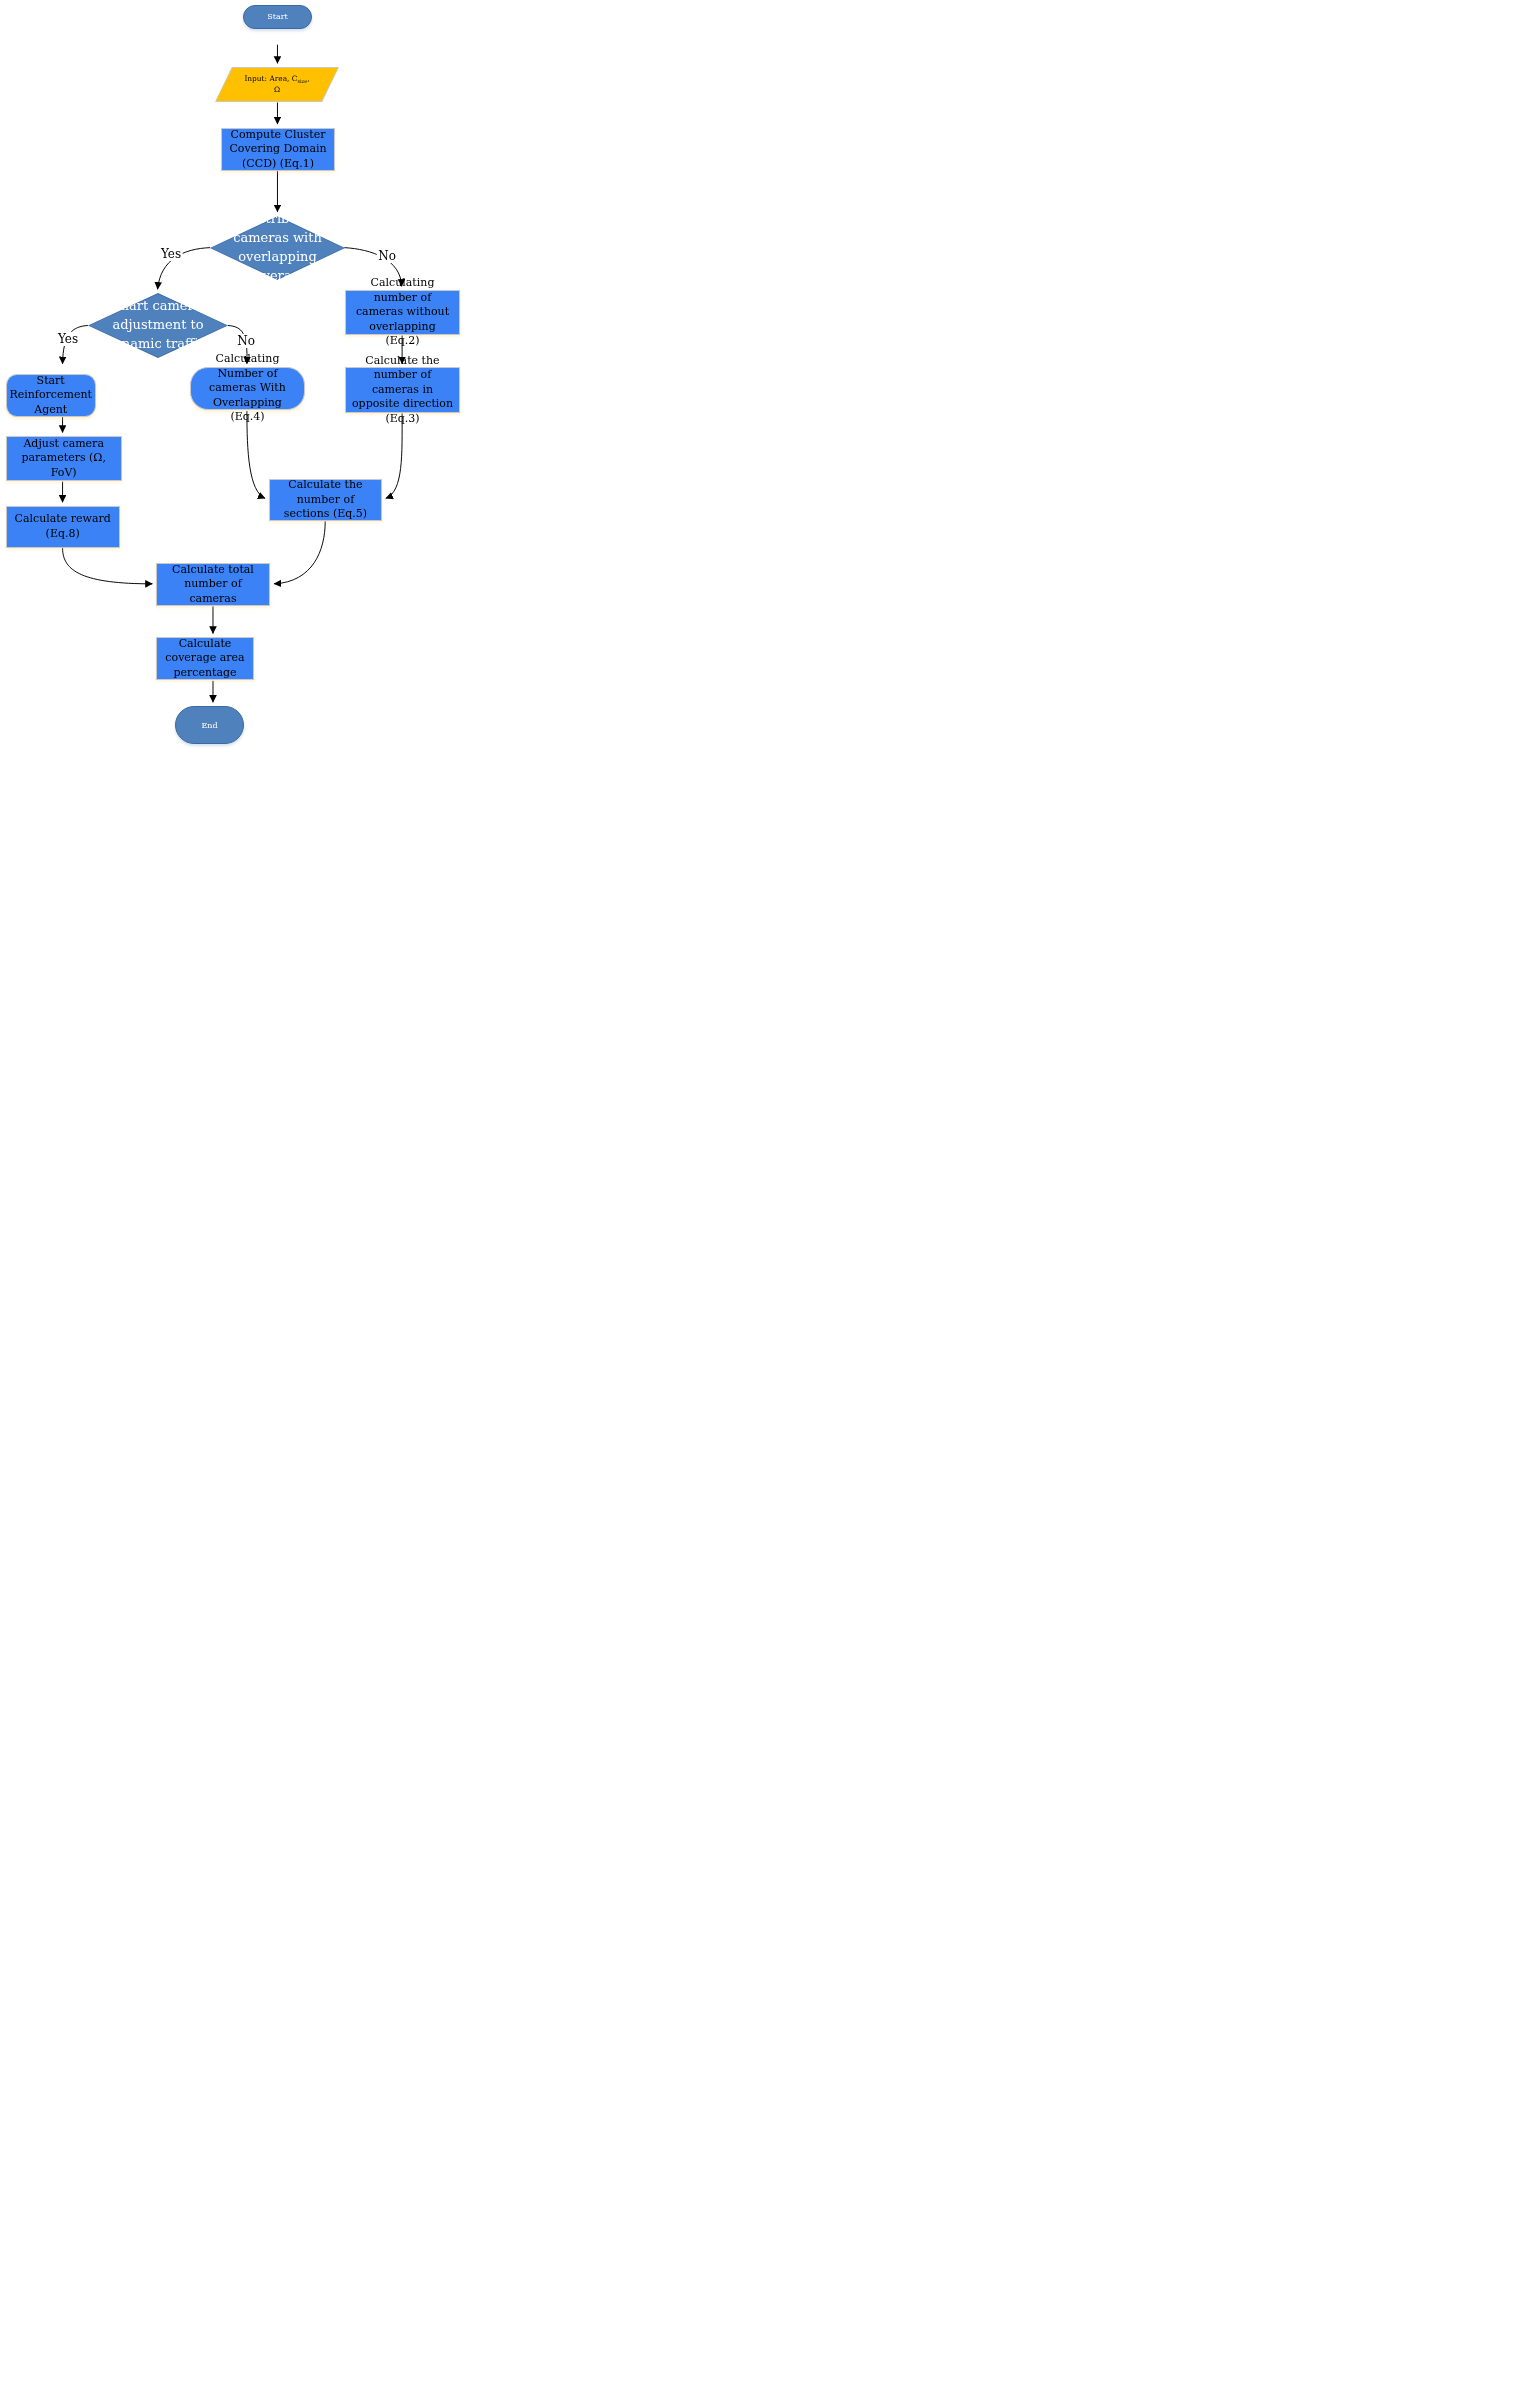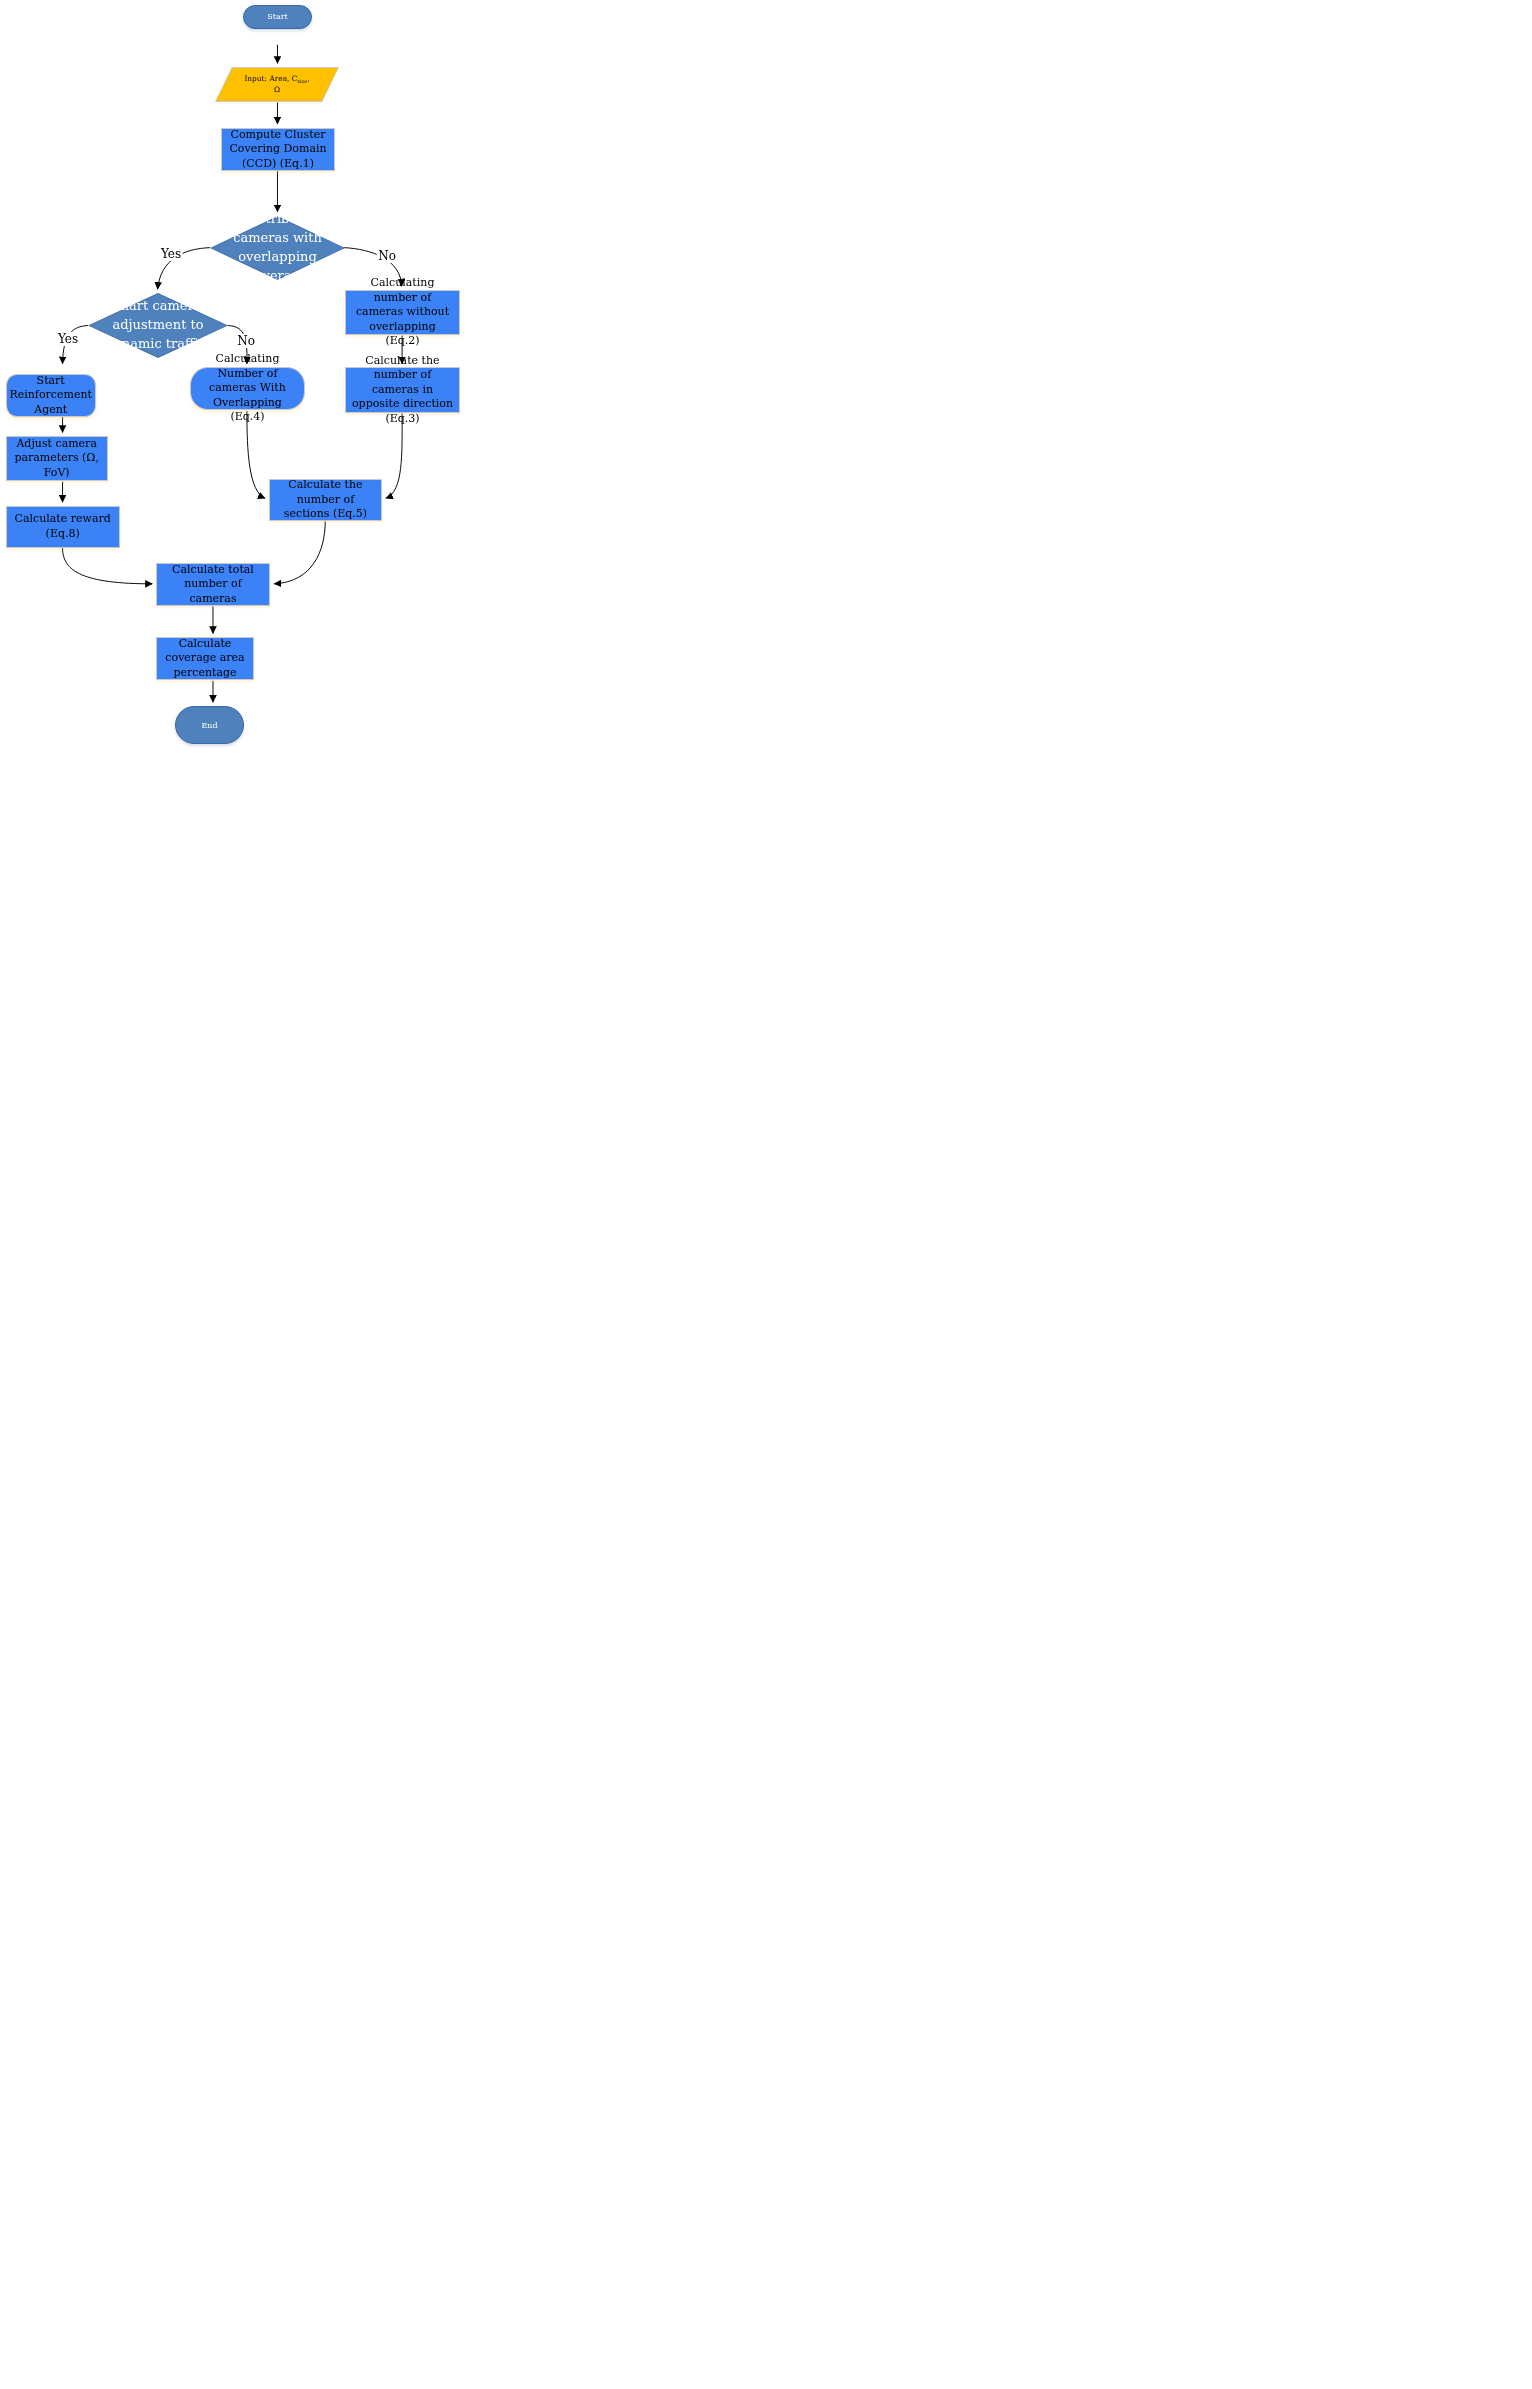--- a/index.html
+++ b/index.html
@@ -103,21 +103,21 @@
   </div>
 
   <div class="node rect" style="left:190px;top:367px;width:115px;height:43px;border-radius:18px;">
     <span>Calculating Number of cameras With Overlapping (Eq.4)</span>
   </div>
 
   <div class="node rect" style="left:345px;top:367px;width:115px;height:46px;padding:1.9px 2.9px;">
     <span>Calculate the number of cameras in opposite direction (Eq.3)</span>
   </div>
 
-  <div class="node rect" style="left:5.7px;top:436px;width:102px;height:45px;">
+  <div class="node rect" style="left:5.7px;top:436px;width:116px;height:45px;">
     <span>Adjust camera parameters (Ω, FoV)</span>
   </div>
 
   <div class="node rect" style="left:269px;top:479px;width:113px;height:42px;">
     <span>Calculate the number of sections (Eq.5)</span>
   </div>
 
   <div class="node rect" style="left:5.7px;top:506px;width:114px;height:42px;">
     <span>Calculate reward (Eq.8)</span>
   </div>

